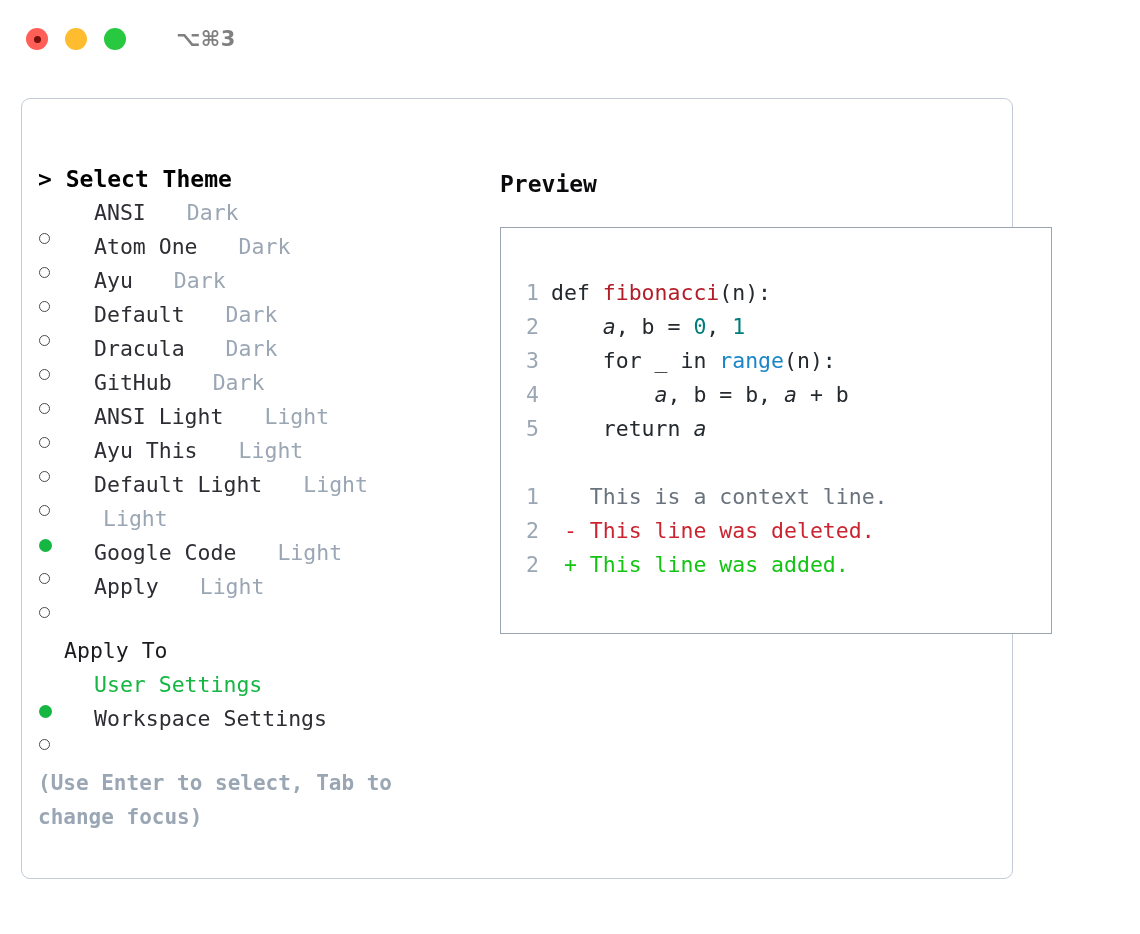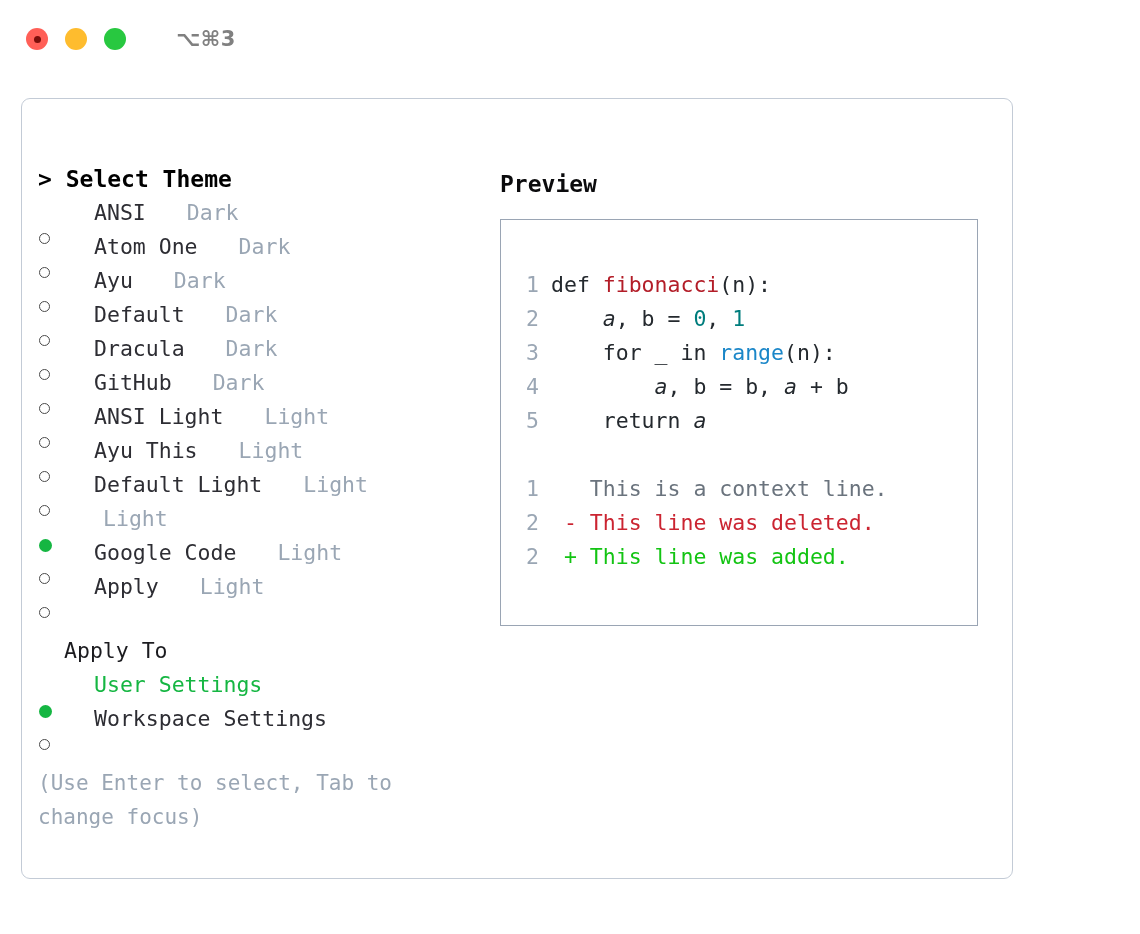--- a/index.html
+++ b/index.html
@@ -154,39 +154,40 @@
     padding-left: 26px;
     white-space: pre;
   }
   .spacer-sm { height: 30px; }
   .hint {
     margin-top: 30px;
     font-size: 21px;
     color: #9aa6b4;
     line-height: 34px;
     width: 410px;
+    font-weight: bold;
   }
 
   
   .right-col {
     position: absolute;
     left: 478px;
     top: 50px;
     width: 500px;
   }
   .preview-title {
     font-size: 23px;
     font-weight: 700;
     color: #0b0b0d;
     line-height: 34px;
     margin-top: 18px;
   }
   .preview-box {
-    margin-top: 18px;
-    width: 478px;
+    margin-top: 26px;
+    width: 552px;
     height: 407px;
     border: 1.6px solid #9aa5b4;
     box-sizing: border-box;
     background: #ffffff;
     position: relative;
   }
   .code {
     position: absolute;
     left: 16px;
     top: 48px;

